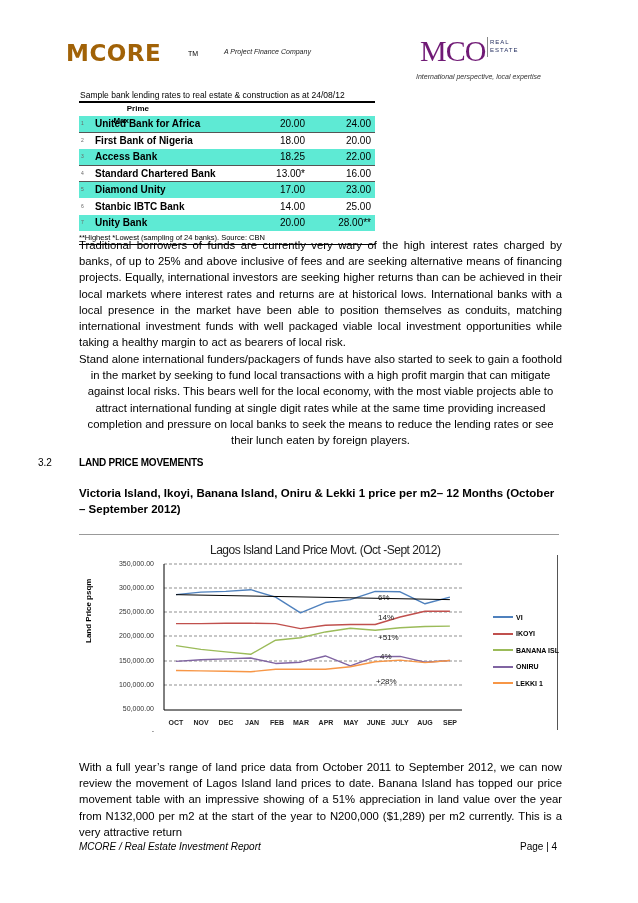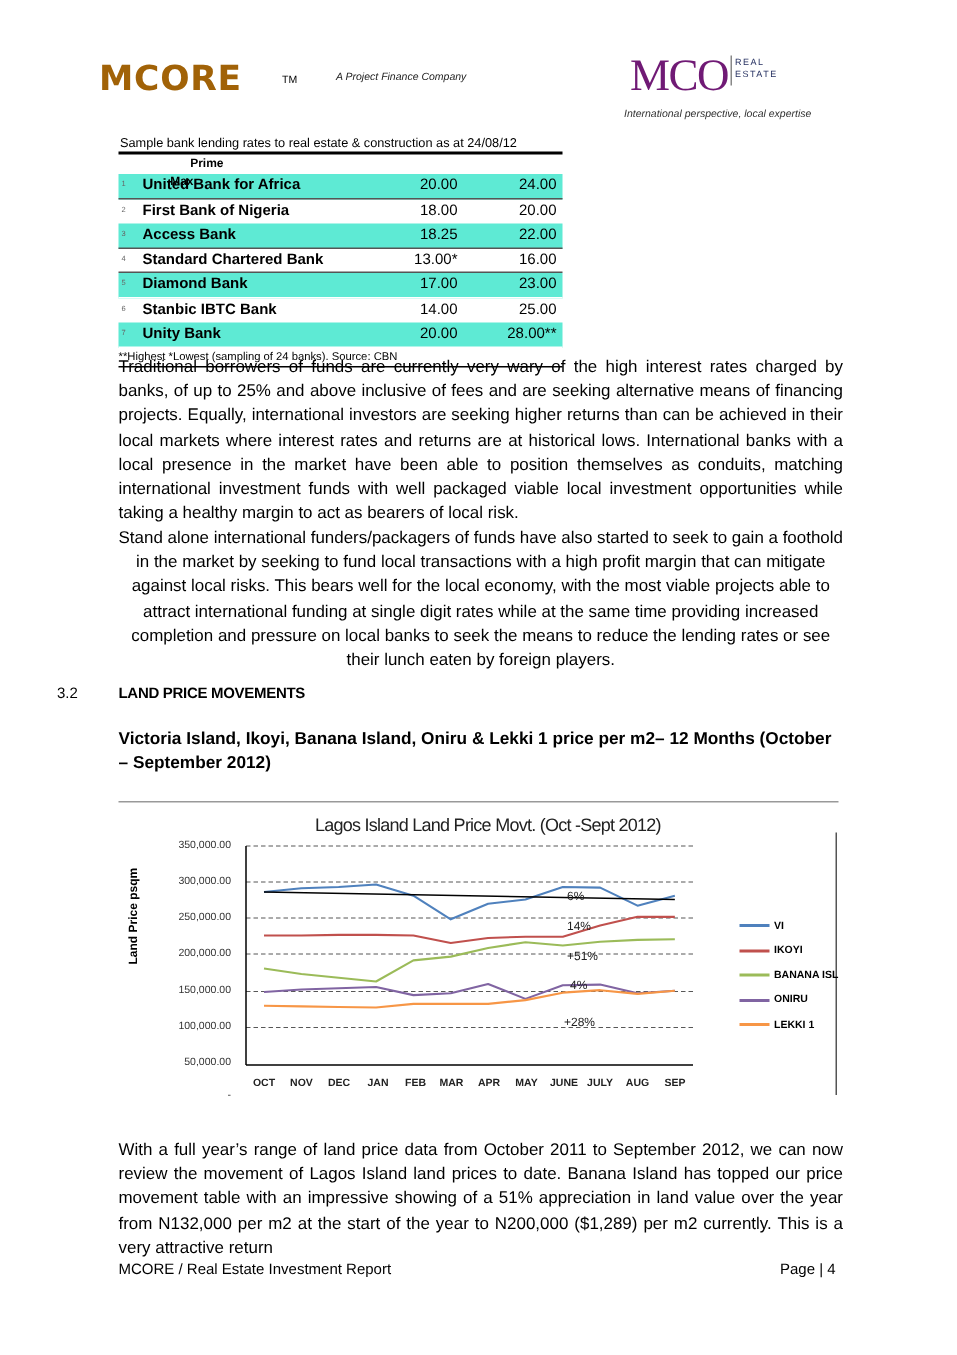--- a/index.html
+++ b/index.html
@@ -33,21 +33,21 @@
 
   .chart-box { left:79px; top:534px; width:480px; height:200px; border-top:1px solid #999; }
   .chart-title { left:210px; top:543px; font-size:12px; font-weight:normal; letter-spacing:-0.5px; color:#222; }
   .ylabel { font-size:7px; color:#333; text-align:right; width:60px; }
   .yaxis-title { left:84px; top:600px; font-size:8px; font-weight:bold; transform:rotate(-90deg); transform-origin:left top; white-space:nowrap; }
   .xlabel { font-size:7px; font-weight:bold; color:#222; width:30px; text-align:center; }
   .legend-item { display:flex; align-items:center; font-size:7px; font-weight:bold; height:16.5px; }
   .legend-swatch { width:20px; height:2px; margin-right:3px; }
   .legend-divider { left:557px; top:555px; width:1px; height:175px; background:#555; }
 
-  .footer-left { left:79px; top:841px; font-size:10px; }
+  .footer-left { left:79px; top:841px; font-size:10px; font-style:italic; }
   .footer-right { left:520px; top:841px; font-size:10px; }
 </style>
 </head>
 <body>
 
 <div class="abs mcore-logo">MCORE</div>
 <div class="abs tm">TM</div>
 <div class="abs tagline">A Project Finance Company</div>
 <div class="abs mco-logo">MCO</div>
 <div class="abs mco-divider"></div>
@@ -84,21 +84,21 @@
     <span class="rt-max">22.00</span>
   </div>
   <div class="rt-row sep">
     <span class="rt-num">4</span>
     <span class="rt-name">Standard Chartered Bank</span>
     <span class="rt-prime">13.00*</span>
     <span class="rt-max">16.00</span>
   </div>
   <div class="rt-row shaded">
     <span class="rt-num">5</span>
-    <span class="rt-name">Diamond Bank</span>
+    <span class="rt-name">Diamond Unity</span>
     <span class="rt-prime">17.00</span>
     <span class="rt-max">23.00</span>
   </div>
   <div class="rt-row">
     <span class="rt-num">6</span>
     <span class="rt-name">Stanbic IBTC Bank</span>
     <span class="rt-prime">14.00</span>
     <span class="rt-max">25.00</span>
   </div>
   <div class="rt-row shaded">

